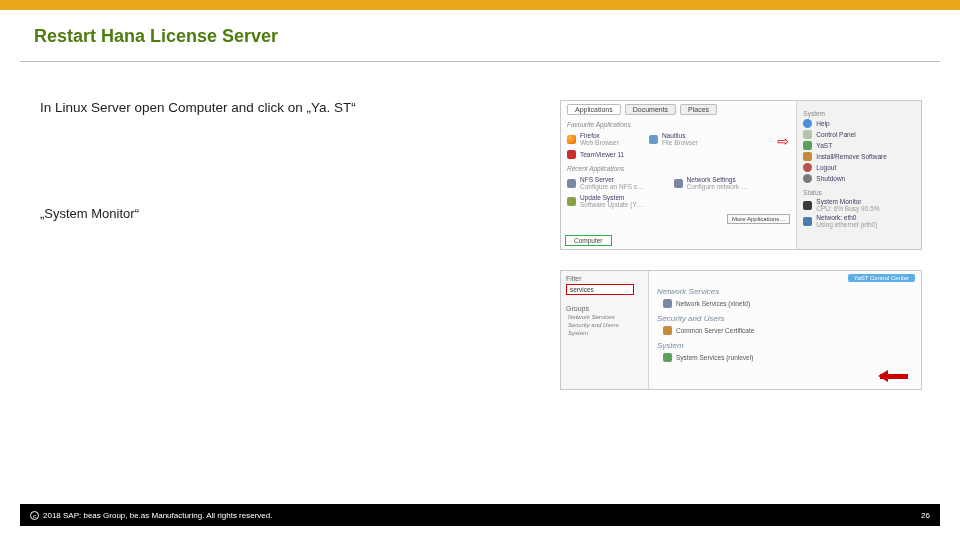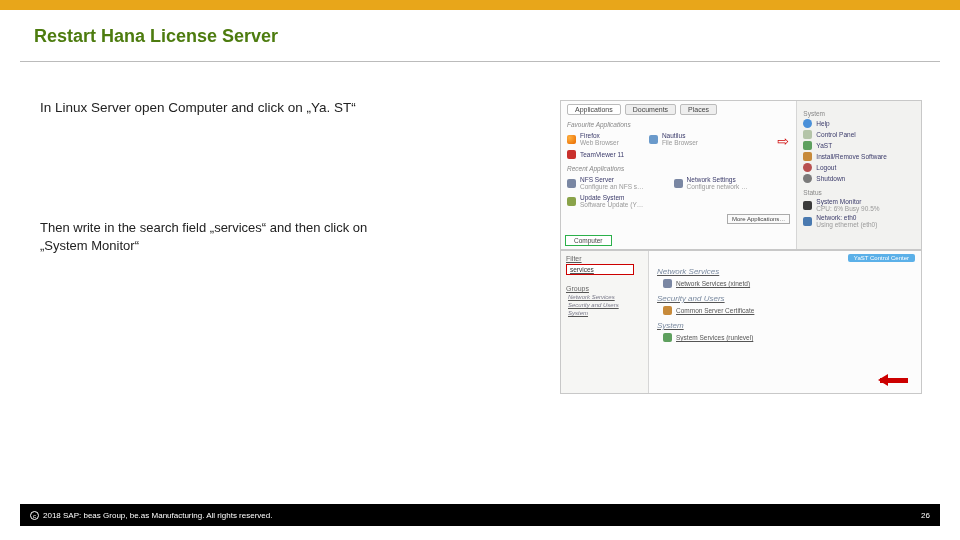--- a/index.html
+++ b/index.html
@@ -3,21 +3,21 @@
 <meta charset="utf-8">
 <style>
   * { box-sizing: border-box; margin: 0; padding: 0; }
   body { width: 960px; height: 540px; font-family: Arial, sans-serif; background: #fff; position: relative; }
   .top-bar { height: 10px; background: #e8a61a; width: 100%; }
   .title { font-size: 18px; font-weight: bold; color: #4d7c0f; padding: 16px 0 14px 34px; }
   .hr { border-top: 1px solid #bbb; margin: 0 20px; }
   .content { padding: 38px 20px 0 40px; display: flex; gap: 0; }
   .left-col { width: 500px; }
   .right-col { width: 380px; margin-left: 20px; }
-  .p1 { font-size: 13.5px; color: #222; margin-bottom: 104px; }
+  .p1 { font-size: 13.5px; color: #222; margin-bottom: 72px; }
   .p2 { font-size: 13px; color: #222; line-height: 1.35; }
   
   .fig { border: 1px solid #c8c8c8; background: #fcfcfc; font-size: 7px; color: #555; position: relative; }
   .fig1 { width: 362px; height: 150px; display: flex; }
   .f1-left { flex: 2; border-right: 1px solid #d6d6d6; padding: 3px 6px; }
   .f1-right { flex: 1; padding: 3px 6px; background: #f2f2f0; position: relative; }
   .f1-tab { display: inline-block; border: 1px solid #bbb; background: #eee; padding: 1px 7px; margin-right: 2px; font-size: 7px; color: #444; border-radius: 2px; }
   .f1-tab.active { background: #fff; }
   .f1-sec { font-size: 6.5px; color: #888; margin: 6px 0 2px; font-style: italic; }
   .f1-item { display: flex; align-items: center; gap: 4px; margin: 2px 0; font-size: 6.5px; color: #3a3a6a; }
@@ -34,21 +34,21 @@
   .ic.pkg { background: #c78a3a; }
   .ic.logout { background: #b85050; border-radius: 50%; }
   .ic.shut { background: #7a7a7a; border-radius: 50%; }
   .ic.mon { background: #3a3a3a; }
   .ic.net { background: #4a7ab0; }
   .f1-more { border: 1px solid #aaa; background: #fafafa; padding: 1px 4px; font-size: 6px; color: #444; display: inline-block; margin-top: 4px; }
   .f1-comp { position: absolute; left: 4px; bottom: 3px; border: 1.5px solid #2bb04a; background: #fff; padding: 1px 8px; font-size: 6.5px; color: #444; }
   .f1-arrow { position: absolute; top: 32px; left: -20px; color: #cc0000; font-size: 14px; }
   .r-sec { font-size: 6.5px; color: #888; margin: 6px 0 2px; }
   
-  .fig2 { width: 362px; height: 144px; display: flex; text-decoration: underline; }
+  .fig2 { width: 362px; height: 120px; margin-top: 20px; display: flex; }
   .f2-left { width: 88px; border-right: 1px solid #d6d6d6; background: #f6f6f4; padding: 4px 5px; position: relative; }
   .f2-right { flex: 1; padding: 4px 8px; position: relative; }
   .f2-tbar { position: absolute; right: 6px; top: 3px; background: #5bb0e8; color: #fff; font-size: 6px; padding: 1px 6px; border-radius: 2px; }
   .f2-filter-lbl { font-size: 7px; color: #666; margin-bottom: 2px; }
   .f2-search { border: 1.5px solid #cc0000; background: #fff; width: 68px; font-size: 6.5px; color: #333; padding: 1px 3px; }
   .f2-grp { font-size: 7px; color: #666; margin-top: 10px; }
   .f2-gitem { font-size: 6px; color: #7a7a8a; font-style: italic; margin: 2px 0 0 2px; }
   .f2-cat { font-size: 8px; color: #7a8aa0; font-style: italic; margin: 6px 0 3px; }
   .f2-item { display: flex; align-items: center; gap: 4px; font-size: 6.5px; color: #555; margin: 2px 0 0 6px; }
   .big-arrow { position: absolute; right: 3px; bottom: 6px; width: 40px; height: 12px; }
@@ -62,21 +62,21 @@
 <body>
 
 <div class="top-bar"></div>
 <div class="title">Restart Hana License Server</div>
 <div class="hr"></div>
 
 <div class="content">
   <div class="left-col">
     <p class="p1">In Linux Server open Computer and click on „Ya. ST“</p>
     <p class="p2">
-      <span>Then write in the search field „services“ and then click on</span><br>
+      <br>
       <span>„System Monitor“</span>
     </p>
   </div>
 
   <div class="right-col">
 
     <div class="fig fig1">
       <div class="f1-left">
         <span class="f1-tab active">Applications</span>
         <span class="f1-tab">Documents</span>

